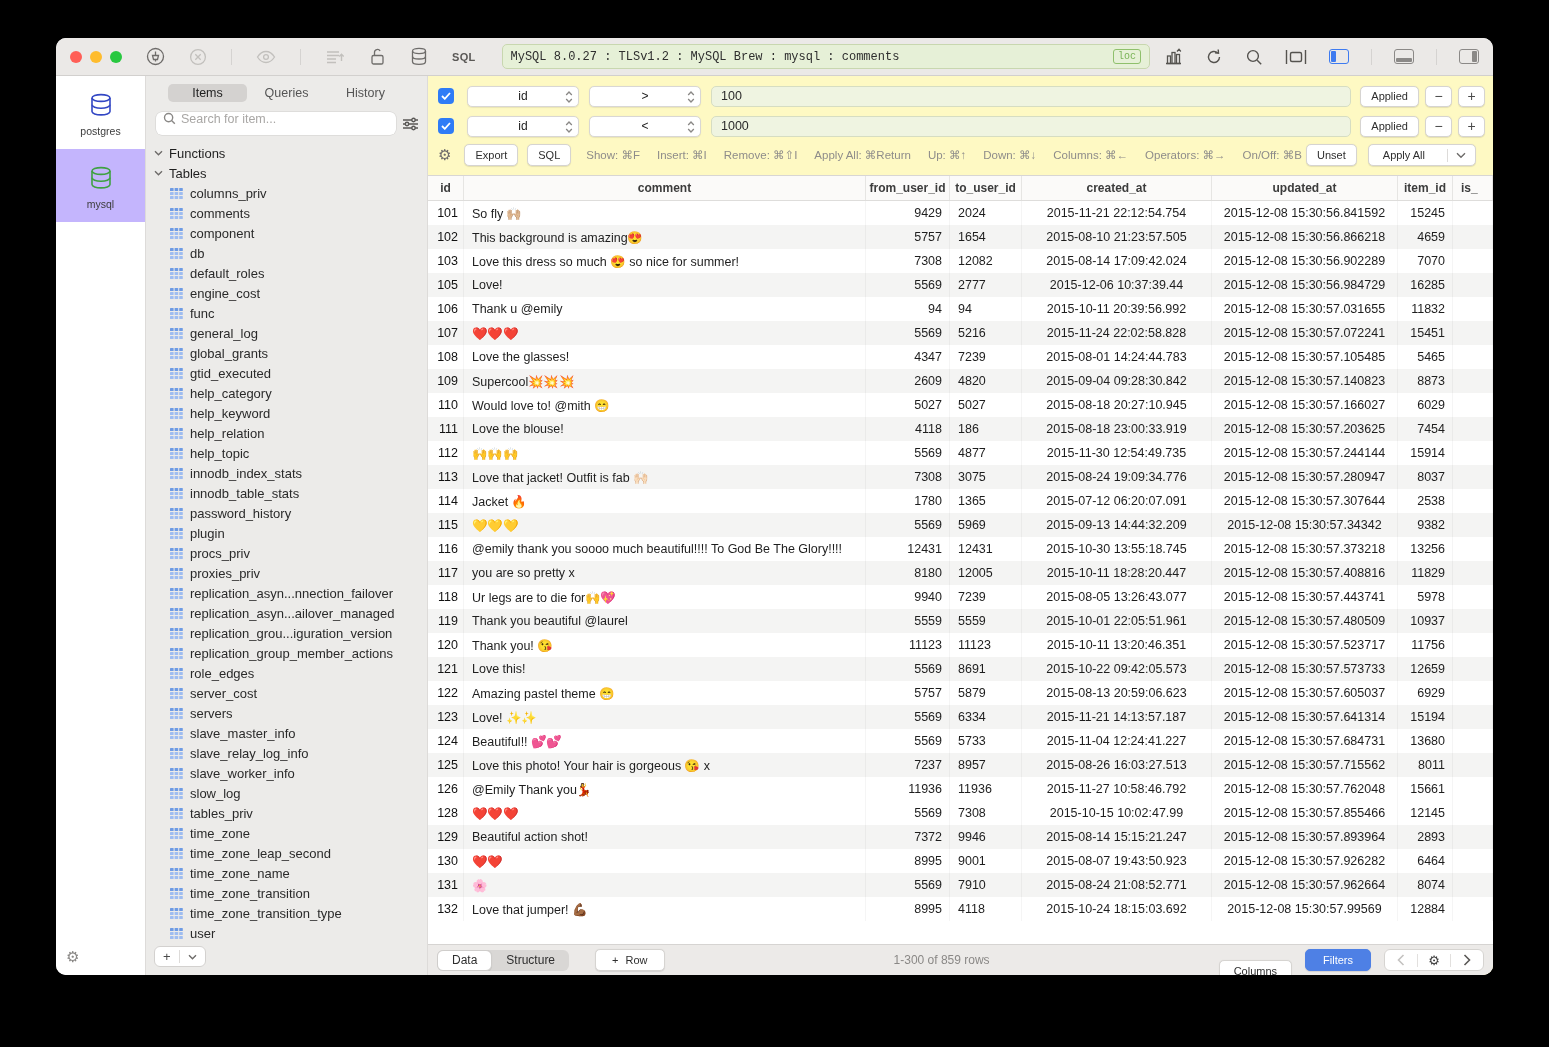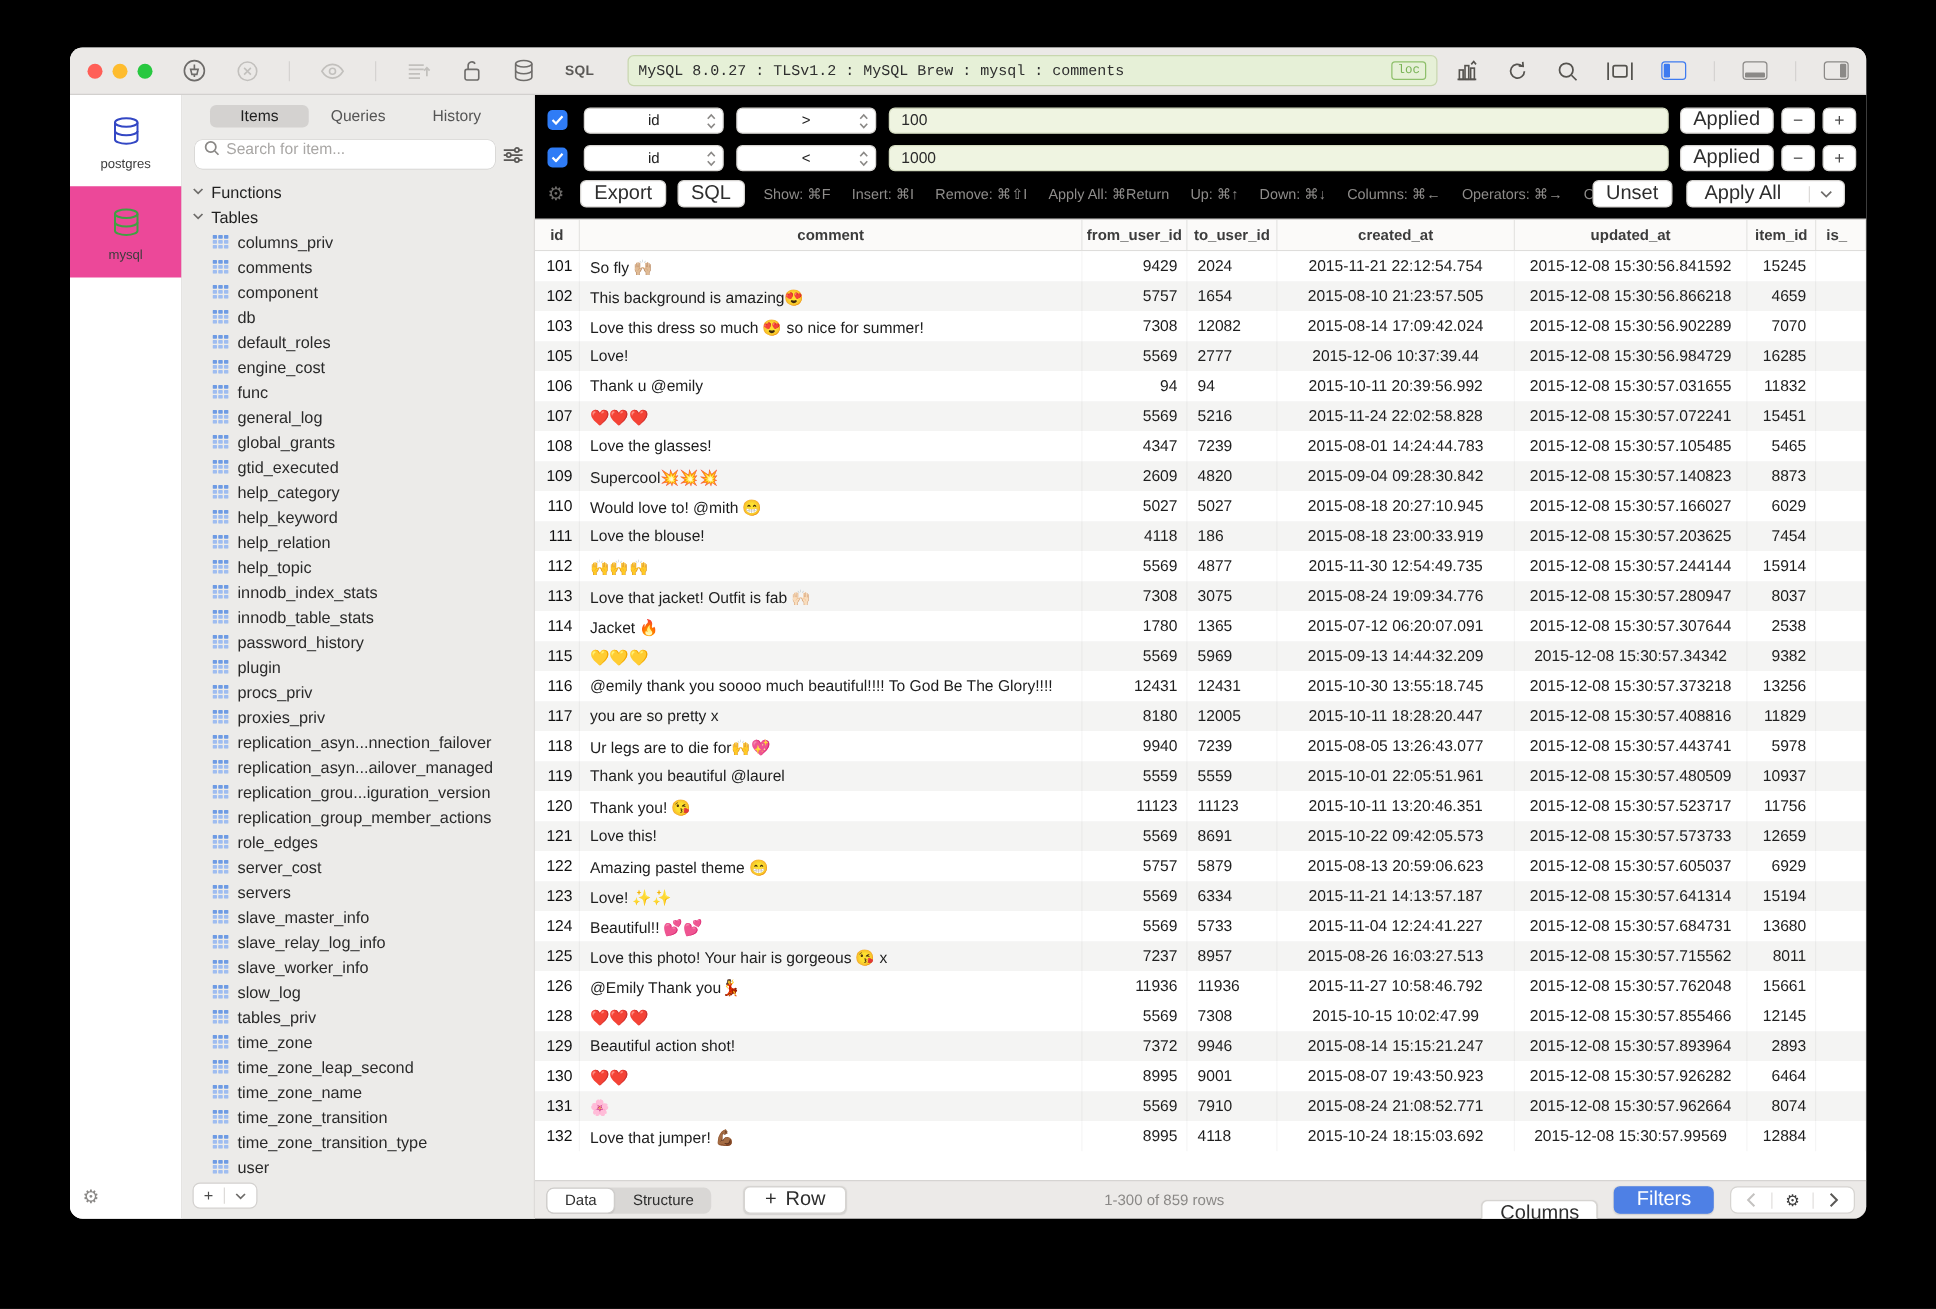--- a/index.html
+++ b/index.html
@@ -37,21 +37,21 @@
   .panel-ic.right::after { content:""; position:absolute; top:1px; bottom:1px; right:1px; width:5px;
                            background:#8B8987; border-radius:1px; }
 
   
   .content { flex:1; display:flex; min-height:0; }
 
   
   .rail { width:90px; flex:0 0 90px; background:#fff; border-right:1px solid #DDDBD9;
           display:flex; flex-direction:column; position:relative; }
   .conn-item { display:flex; flex-direction:column; align-items:center; padding:16px 0 12px; }
-  .conn-item.selected { background:#ec4899; }
+  .conn-item.selected { background:#c4b5fd; }
   .conn-item .db-ic { margin-bottom:7px; }
   .conn-name { font-size:10.5px; color:#3C3C3C; }
   .rail-gear { position:absolute; bottom:9px; left:10px; font-size:15px; color:#8A8886; }
 
   
   .sidebar { width:282px; flex:0 0 282px; background:#ECEBE9; border-right:1px solid #DDDBD9;
              display:flex; flex-direction:column; position:relative; }
   .side-tabs { display:flex; padding:8px 22px 4px; }
   .side-tab { flex:1; text-align:center; font-size:12.5px; color:#555; padding:2px 0; border-radius:5px; }
   .side-tab.active { background:#D4D2D0; color:#1f1f1f; }
@@ -63,35 +63,35 @@
   .tree-section { display:flex; align-items:center; height:20px; padding-left:8px; gap:6px;
                   font-size:13px; color:#1f1f1f; }
   .tree-item { display:flex; align-items:center; height:20px; padding-left:24px; gap:7px;
                font-size:13px; color:#2a2a2a; white-space:nowrap; }
   .side-bottom { position:absolute; left:8px; bottom:8px; height:21px; display:flex; align-items:center;
                  background:#fff; border:1px solid #D3D1CF; border-radius:6px; overflow:hidden; }
   .side-bottom .seg { padding:0 8px; font-size:13px; color:#4a4a4a; display:flex; align-items:center; height:100%; }
   .side-bottom .divider { width:1px; height:13px; background:#DDDBD9; }
 
   
-  .main { flex:1; display:flex; flex-direction:column; min-width:0; background:#000000; }
+  .main { flex:1; display:flex; flex-direction:column; min-width:0; background:#fef9c3; }
 
   
   .filter-panel { padding:9px 8px 8px 10px; }
   .filter-row { display:flex; align-items:center; height:22px; margin-bottom:8px; }
   .fcheck { width:16px; height:16px; border-radius:4px; background:#2F7CF6; display:flex;
             align-items:center; justify-content:center; margin-right:13px; }
   .fselect { width:112px; height:21px; background:#fff; border-radius:5px; border:1px solid #D9D7D4;
              box-shadow:0 .5px 1px rgba(0,0,0,.08); display:flex; align-items:center; font-size:12px;
              color:#222; position:relative; justify-content:center; margin-right:10px; }
   .fselect .stepper { position:absolute; right:5px; top:3px; }
   .fvalue { flex:1; height:21px; background:#EFF4E1; border:1px solid #D6DDC2; border-radius:5px;
             font-size:12.5px; color:#2a2a2a; display:flex; align-items:center; padding:0 9px; margin-right:9px; }
   .btn { background:#fff; border:1px solid #D6D4D1; border-radius:5px; box-shadow:0 .5px 1px rgba(0,0,0,.1);
-         font-size:16px; color:#2e2e2e; display:inline-flex; align-items:center; justify-content:center;
+         font-size:11px; color:#2e2e2e; display:inline-flex; align-items:center; justify-content:center;
          height:21px; padding:0 10px; white-space:nowrap; }
   .btn.sq { width:27px; padding:0; font-size:14px; color:#4a4a4a; }
   .filter-row .btn + .btn { margin-left:6px; }
   .action-row { display:flex; align-items:center; height:24px; margin-top:-2px; }
   .action-row .gear { font-size:15px; color:#6E6C6A; margin-right:13px; }
   .action-row .btn { height:22px; margin-right:9px; }
   .shortcuts { display:flex; gap:17px; font-size:11.5px; color:#8E8C8A; margin-left:6px; overflow:hidden;
                white-space:nowrap; flex:1; }
   .applyall { display:flex; align-items:center; gap:8px; padding:0 9px 0 0; height:22px; }
   .applyall .lbl { padding:0 14px; }

